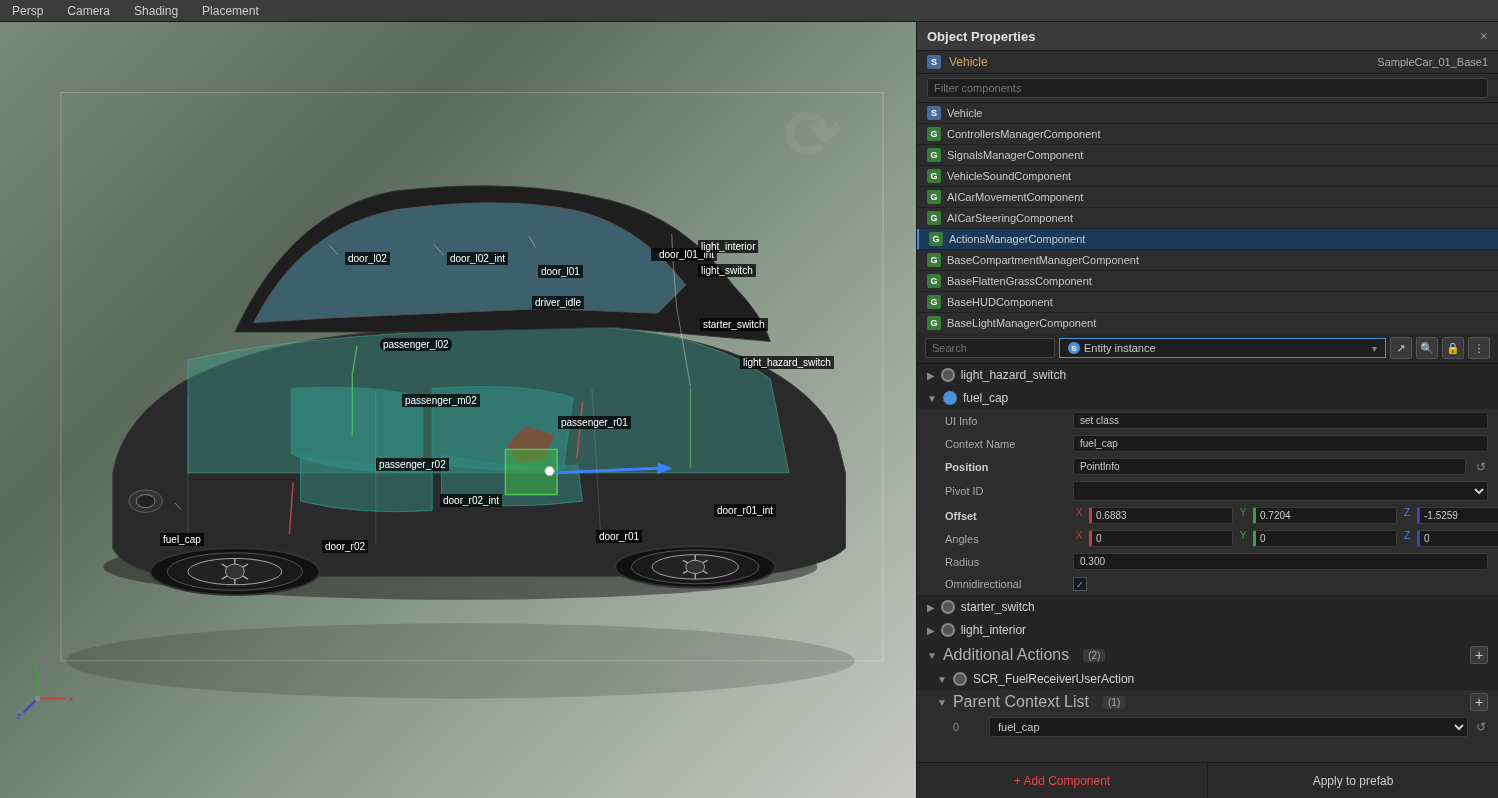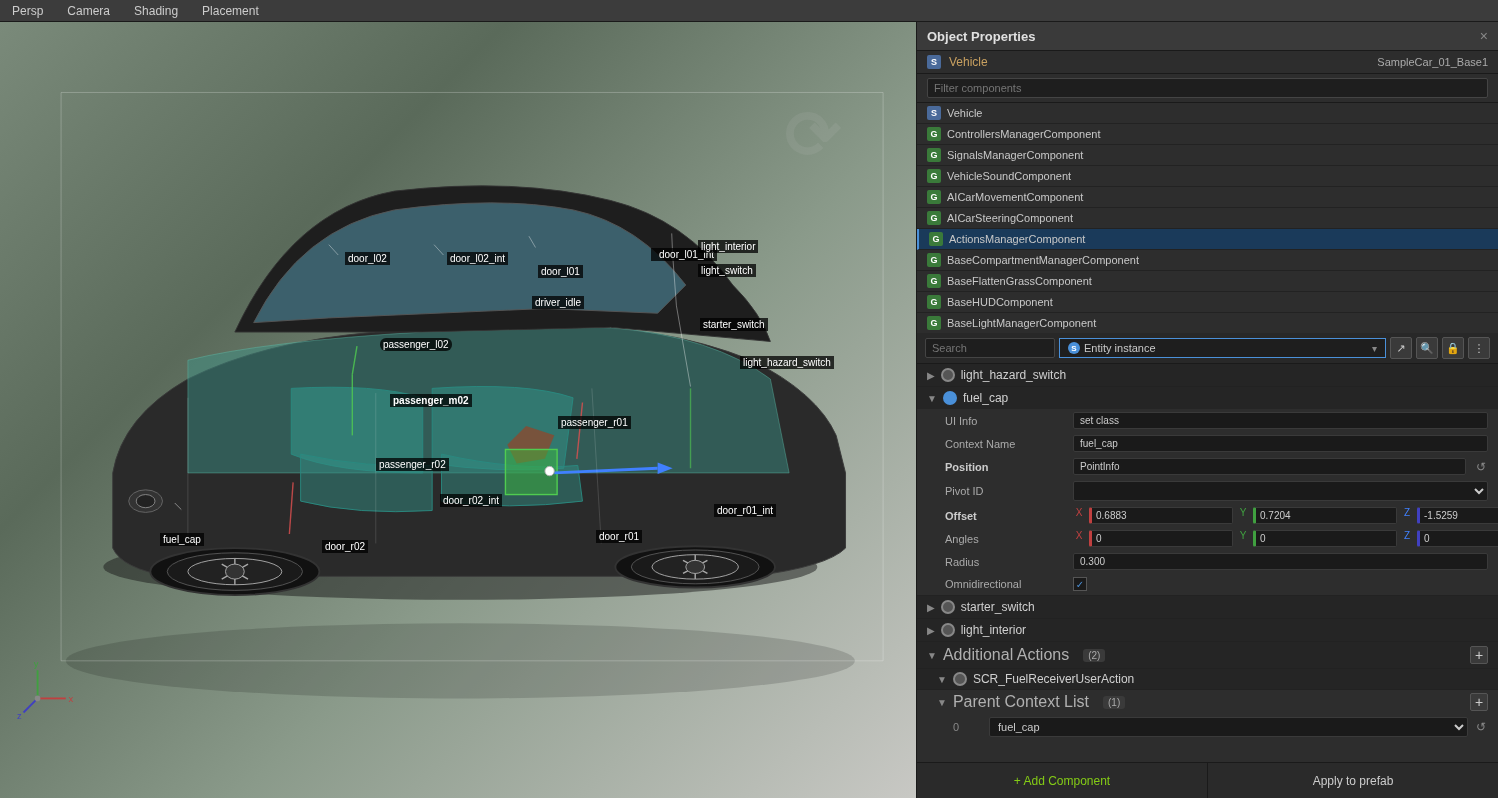--- a/index.html
+++ b/index.html
@@ -429,21 +429,21 @@
       display: flex;
       align-items: center;
       justify-content: center;
       font-size: 12px;
       cursor: pointer;
       border: none;
       gap: 6px;
     }
     .add-component-btn {
       background: #2a2a2a;
-      color: #84cc16;
+      color: #ef4444;
       border-right: 1px solid #1a1a1a;
     }
     .apply-prefab-btn {
       background: #2a2a2a;
       color: #ccc;
     }
 
     
     ::-webkit-scrollbar { width: 6px; }
     ::-webkit-scrollbar-track { background: #1a1a1a; }
@@ -554,21 +554,21 @@
     <div style="position:absolute;top:230px;left:345px;" class="label">door_l02</div>
     <div style="position:absolute;top:230px;left:447px;" class="label">door_l02_int</div>
     <div style="position:absolute;top:222px;left:538px;margin-top:21px;" class="label">door_l01</div>
     <div style="position:absolute;top:226px;left:651px;padding-left:8px;" class="label">door_l01_int</div>
     <div style="position:absolute;top:218px;left:698px;" class="label">light_interior</div>
     <div style="position:absolute;top:242px;left:698px;" class="label">light_switch</div>
     <div style="position:absolute;top:274px;left:532px;" class="label">driver_idle</div>
     <div style="position:absolute;top:296px;left:700px;" class="label">starter_switch</div>
     <div style="position:absolute;top:316px;left:380px;border-radius:6px;" class="label">passenger_l02</div>
     <div style="position:absolute;top:334px;left:740px;" class="label">light_hazard_switch</div>
-    <div style="position:absolute;top:372px;left:390px;font-weight:bold;" class="label">passenger_m02</div>
+    <div style="position:absolute;top:372px;left:402px;" class="label">passenger_m02</div>
     <div style="position:absolute;top:394px;left:558px;" class="label">passenger_r01</div>
     <div style="position:absolute;top:436px;left:376px;" class="label">passenger_r02</div>
     <div style="position:absolute;top:472px;left:440px;" class="label">door_r02_int</div>
     <div style="position:absolute;top:482px;left:714px;" class="label">door_r01_int</div>
     <div style="position:absolute;top:508px;left:596px;" class="label">door_r01</div>
     <div style="position:absolute;top:518px;left:322px;" class="label">door_r02</div>
     <div style="position:absolute;top:511px;left:160px;" class="label">fuel_cap</div>
   </div>
 
   <div class="right-panel">

